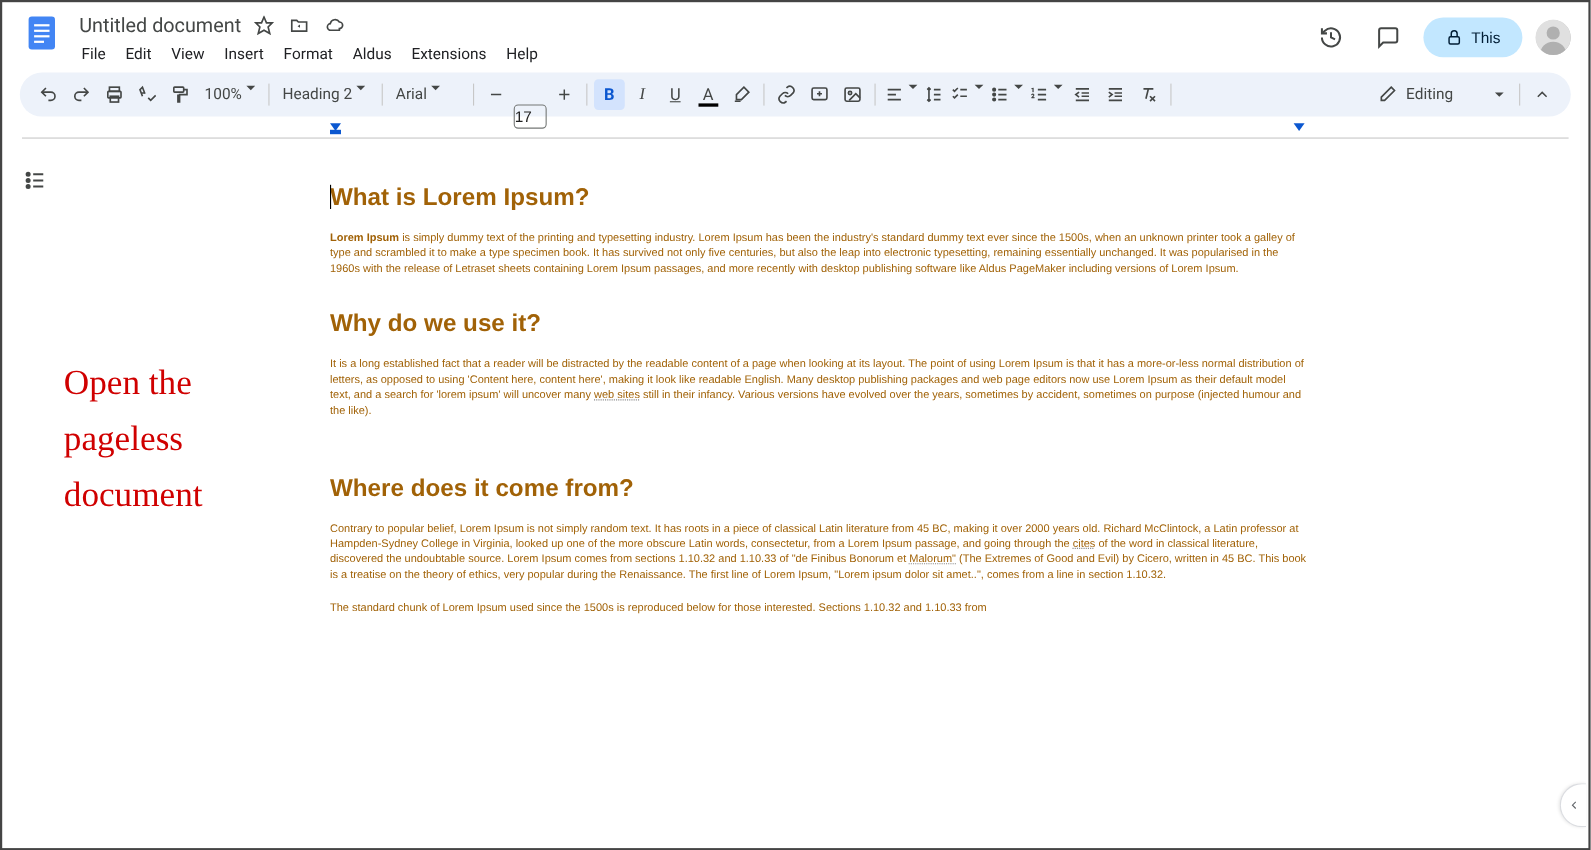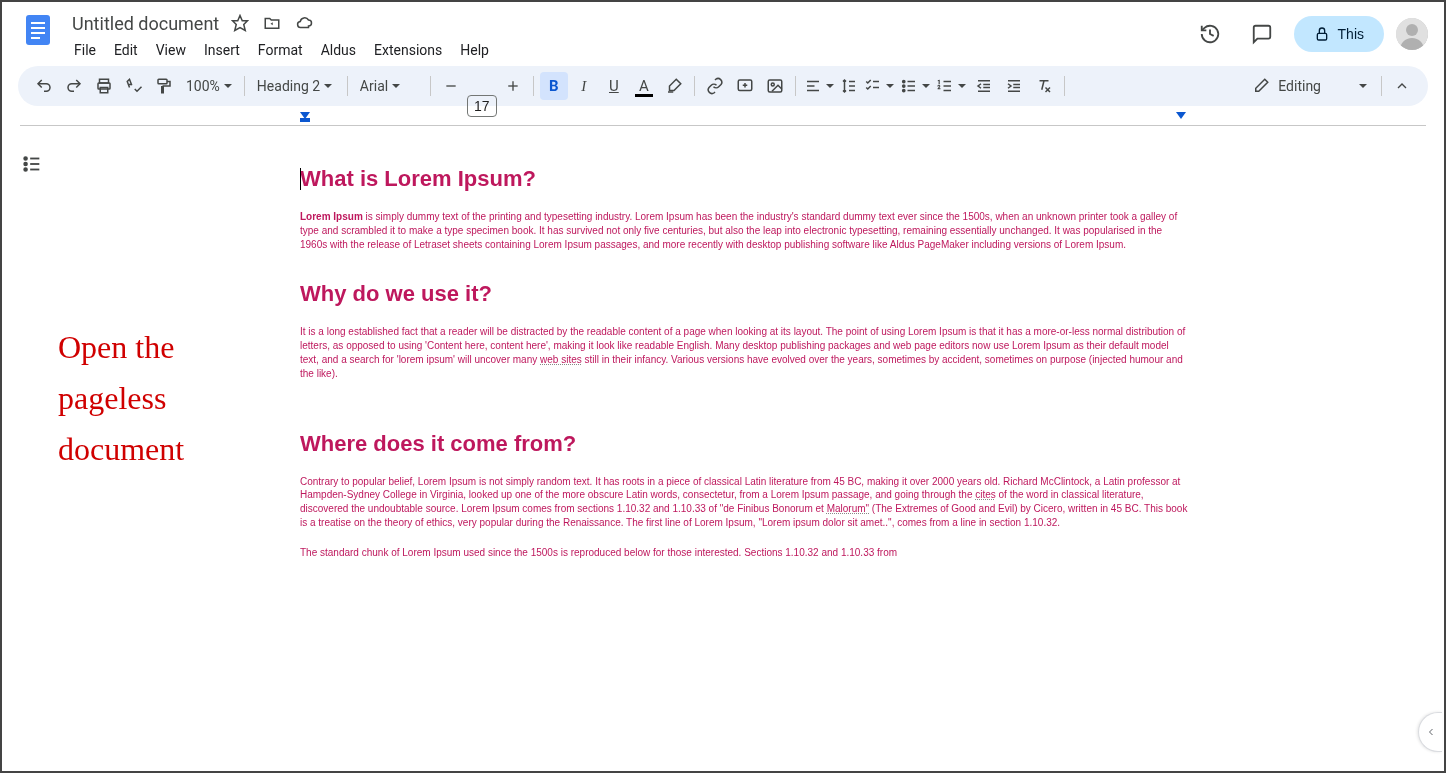--- a/index.html
+++ b/index.html
@@ -17,41 +17,41 @@
 .header-right { display: flex; align-items: center; gap: 12px; margin-top: 4px; }
 .header-icon { width: 40px; height: 40px; display: flex; align-items: center; justify-content: center; border-radius: 50%; cursor: pointer; color: #444746; }
 .share-btn { display: flex; align-items: center; gap: 8px; background: #c2e7ff; color: #001d35; padding: 10px 20px; border-radius: 40px; font-size: 14px; font-weight: 500; cursor: pointer; border: none; }
 .avatar { width: 32px; height: 32px; border-radius: 50%; background: linear-gradient(135deg, #ddd, #bbb); cursor: pointer; overflow: hidden; display: flex; align-items: center; justify-content: center; }
 .avatar svg { width: 32px; height: 32px; }
 .toolbar-wrap { padding: 0 16px; }
 .toolbar { display: flex; align-items: center; background: #edf2fa; border-radius: 24px; padding: 4px 12px; height: 40px; gap: 2px; }
 .tb-btn { width: 28px; height: 28px; display: flex; align-items: center; justify-content: center; border-radius: 4px; cursor: pointer; color: #444746; }
 .tb-btn.active { background: #d3e3fd; color: #0b57d0; }
 .tb-sep { width: 1px; height: 20px; background: #c7c7c7; margin: 0 4px; }
-.tb-select { display: flex; align-items: center; gap: 4px; padding: 4px 6px; border-radius: 4px; cursor: pointer; font-size: 14px; color: #444746; }
+.tb-select { display: flex; gap: 4px; padding: 4px 6px; border-radius: 4px; cursor: pointer; font-size: 14px; color: #444746; }
 .tb-zoom { min-width: 48px; }
 .tb-style { min-width: 90px; }
 .tb-font { min-width: 70px; }
 .fontsize-box { display: flex; align-items: center; gap: 2px; }
-.fontsize-input { width: 30px; height: 22px; border: 1px solid #747775; border-radius: 4px; text-align: center; font-size: 14px; background: transparent; color: #1f1f1f; margin-top: 40px; }
+.fontsize-input { width: 30px; height: 22px; border: 1px solid #747775; border-radius: 4px; font-size: 14px; background: transparent; color: #1f1f1f; margin-top: 40px; }
 .text-color { position: relative; }
 .text-color::after { content: ''; position: absolute; bottom: 3px; left: 5px; right: 5px; height: 3px; background: #000; }
 .editing-btn { display: flex; align-items: center; gap: 8px; padding: 4px 8px; border-radius: 4px; cursor: pointer; font-size: 14px; color: #444746; margin-left: auto; }
 .caret-down { width: 0; height: 0; border-left: 4px solid transparent; border-right: 4px solid transparent; border-top: 4px solid #444746; }
 .ruler { height: 16px; border-bottom: 1px solid #c7c7c7; margin: 4px 18px 0 18px; position: relative; }
 .ruler-marker { position: absolute; top: 2px; }
 .ruler-marker.left { left: 280px; }
 .ruler-marker.right { right: 240px; }
 .marker-down { width: 0; height: 0; border-left: 5px solid transparent; border-right: 5px solid transparent; border-top: 7px solid #0b57d0; }
 .marker-box { width: 10px; height: 4px; background: #0b57d0; margin-top: -1px; }
 .content-area { display: flex; height: calc(100% - 130px); overflow: hidden; }
 .left-sidebar { width: 60px; padding-top: 24px; display: flex; justify-content: center; }
 .outline-icon { width: 28px; height: 28px; display: flex; align-items: center; justify-content: center; cursor: pointer; color: #444746; }
 .document { flex: 1; padding: 40px 0 0 0; overflow-y: auto; position: relative; }
-.doc-content { max-width: 890px; margin-left: 238px; font-family: Arial, sans-serif; color: #be185d; }
+.doc-content { max-width: 890px; margin-left: 238px; font-family: Arial, sans-serif; color: #a16207; }
 .doc-h2 { font-size: 22px; font-weight: bold; margin-bottom: 18px; position: relative; }
 .cursor-line { position: absolute; left: 0; top: 2px; width: 1px; height: 22px; background: #000; }
 .doc-p { font-size: 10px; line-height: 1.38; margin-bottom: 30px; }
 .doc-p strong { font-weight: bold; }
 .underline-word { text-decoration: underline; text-decoration-style: dotted; text-decoration-color: #888; }
 .annotation { position: absolute; left: 56px; top: 320px; font-family: 'Comic Sans MS', cursive; color: #d00000; font-size: 32px; line-height: 1.6; font-weight: 500; pointer-events: none; }
 .side-tab { position: absolute; right: 2px; top: 710px; width: 24px; height: 40px; background: #fff; border: 1px solid #dadce0; border-right: none; border-radius: 20px 0 0 20px; display: flex; align-items: center; justify-content: center; cursor: pointer; color: #5f6368; box-shadow: -1px 0 3px rgba(0,0,0,0.1); }
 </style>
 </head>
 <body>

